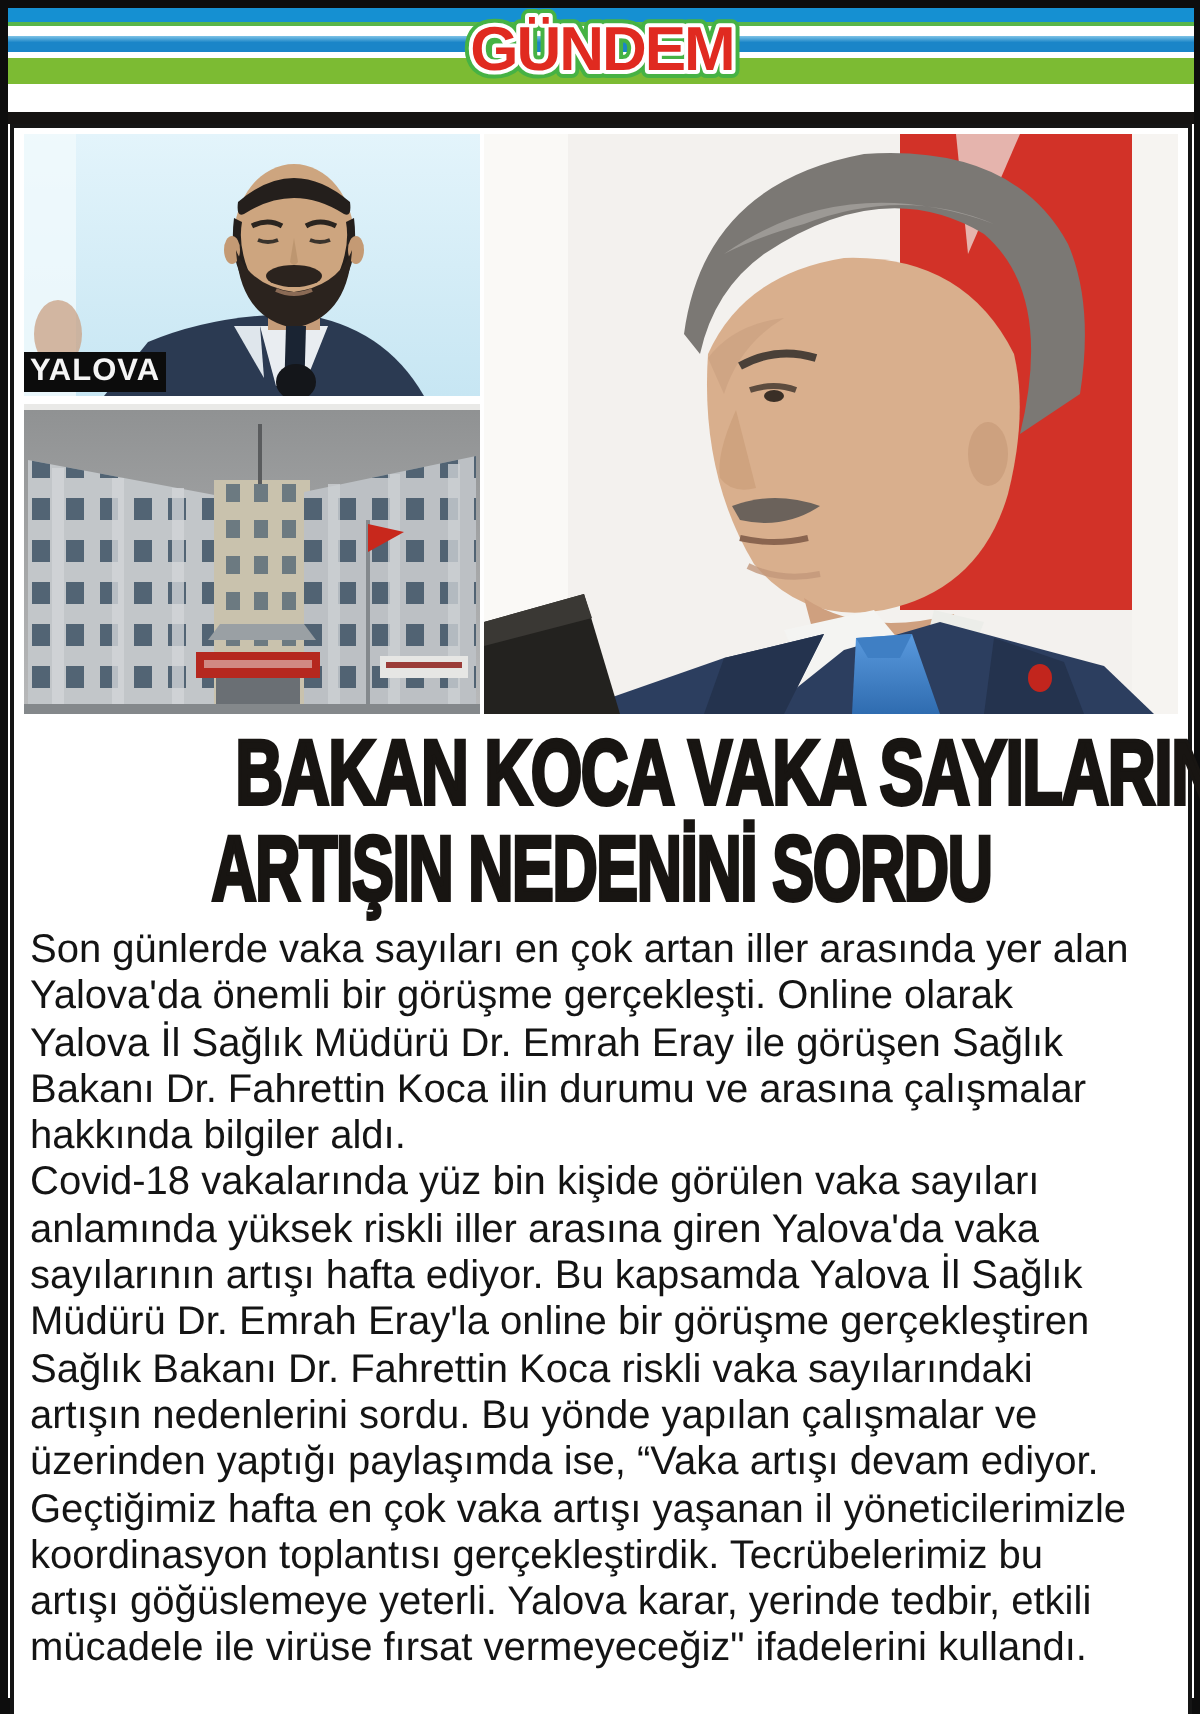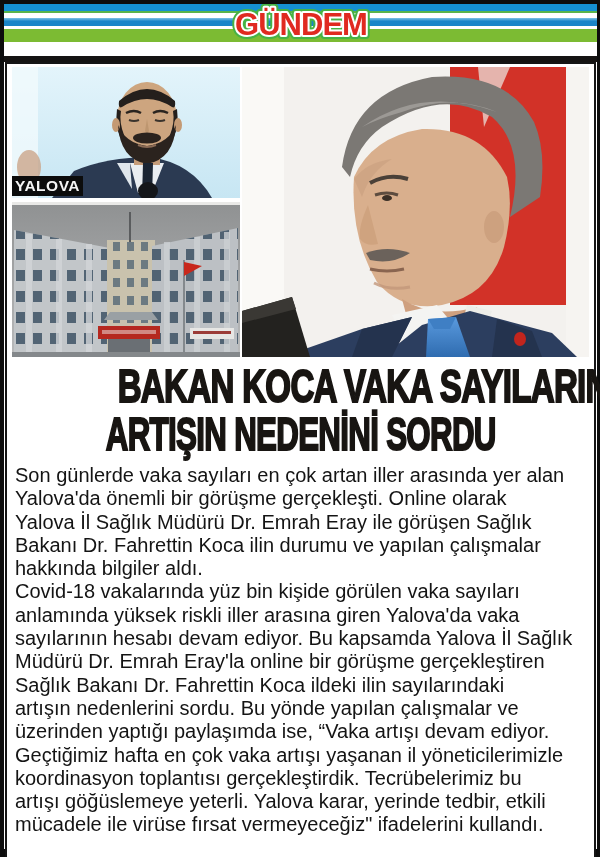--- a/index.html
+++ b/index.html
@@ -273,29 +273,29 @@
     <h1 class="headline">
       <div class="hl-row"><span class="hl-line hl-1">BAKAN KOCA VAKA SAYILARINDAKİ</span></div>
       <div class="hl-row"><span class="hl-line hl-2">ARTIŞIN NEDENİNİ SORDU</span></div>
     </h1>
 
     <div class="body-text">
       <div class="para">
         <div class="bline">Son günlerde vaka sayıları en çok artan iller arasında yer alan</div>
         <div class="bline">Yalova'da önemli bir görüşme gerçekleşti. Online olarak</div>
         <div class="bline">Yalova İl Sağlık Müdürü Dr. Emrah Eray ile görüşen Sağlık</div>
-        <div class="bline">Bakanı Dr. Fahrettin Koca ilin durumu ve yapılan çalışmalar</div>
+        <div class="bline">Bakanı Dr. Fahrettin Koca ilin durumu ve arasına çalışmalar</div>
         <div class="bline">hakkında bilgiler aldı.</div>
       </div>
       <div class="para">
         <div class="bline">Covid-18 vakalarında yüz bin kişide görülen vaka sayıları</div>
         <div class="bline">anlamında yüksek riskli iller arasına giren Yalova'da vaka</div>
-        <div class="bline">sayılarının hesabı devam ediyor. Bu kapsamda Yalova İl Sağlık</div>
+        <div class="bline">sayılarının artışı hafta ediyor. Bu kapsamda Yalova İl Sağlık</div>
         <div class="bline">Müdürü Dr. Emrah Eray'la online bir görüşme gerçekleştiren</div>
-        <div class="bline">Sağlık Bakanı Dr. Fahrettin Koca ildeki ilin sayılarındaki</div>
+        <div class="bline">Sağlık Bakanı Dr. Fahrettin Koca riskli vaka sayılarındaki</div>
         <div class="bline">artışın nedenlerini sordu. Bu yönde yapılan çalışmalar ve</div>
         <div class="bline">üzerinden yaptığı paylaşımda ise, “Vaka artışı devam ediyor.</div>
         <div class="bline">Geçtiğimiz hafta en çok vaka artışı yaşanan il yöneticilerimizle</div>
         <div class="bline">koordinasyon toplantısı gerçekleştirdik. Tecrübelerimiz bu</div>
         <div class="bline">artışı göğüslemeye yeterli. Yalova karar, yerinde tedbir, etkili</div>
         <div class="bline">mücadele ile virüse fırsat vermeyeceğiz" ifadelerini kullandı.</div>
       </div>
     </div>
 
   </div>

